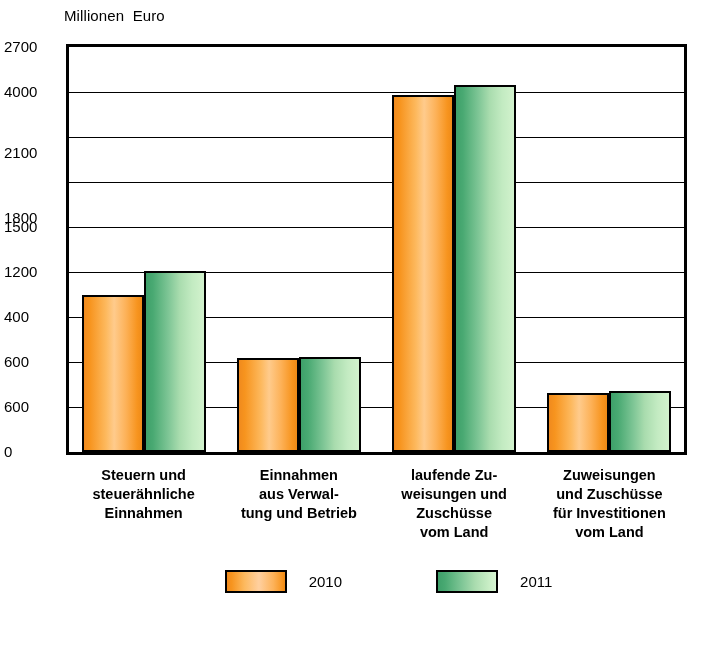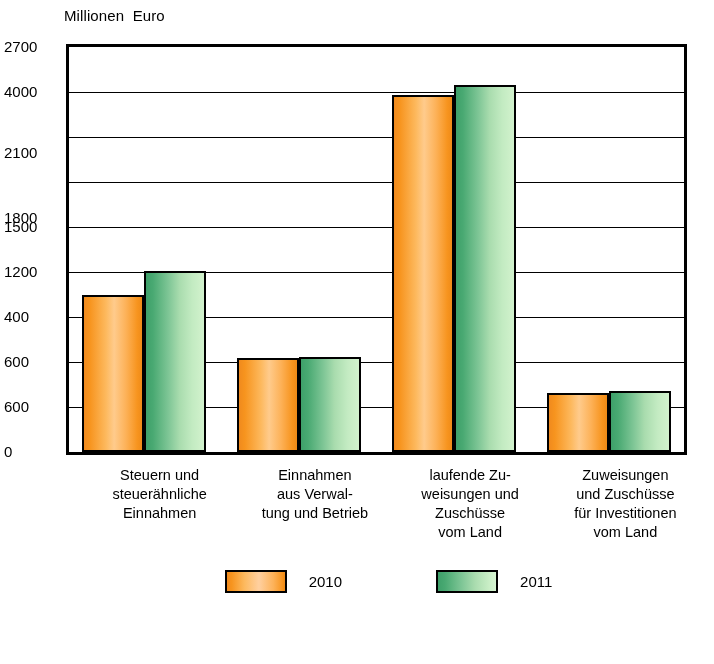--- a/index.html
+++ b/index.html
@@ -96,25 +96,26 @@
   }
   .bar.green {
     background: linear-gradient(to right,
        #3ea06a 0%, #49a972 12%, #7dc595 38%, #a9dcae 58%,
        #c3ebc2 80%, #d2f2cd 100%);
   }
 
   
   .xlabels {
     position: absolute;
-    left: 82px;
+    left: 66px;
     top: 466px;
     width: 621px;
     height: 90px;
     display: flex;
+    font-weight: bold;
   }
   .xlabel {
     flex: 1 1 0;
     text-align: center;
     font-size: 14.5px;
     line-height: 19px;
     white-space: pre-line;
   }
 
   

